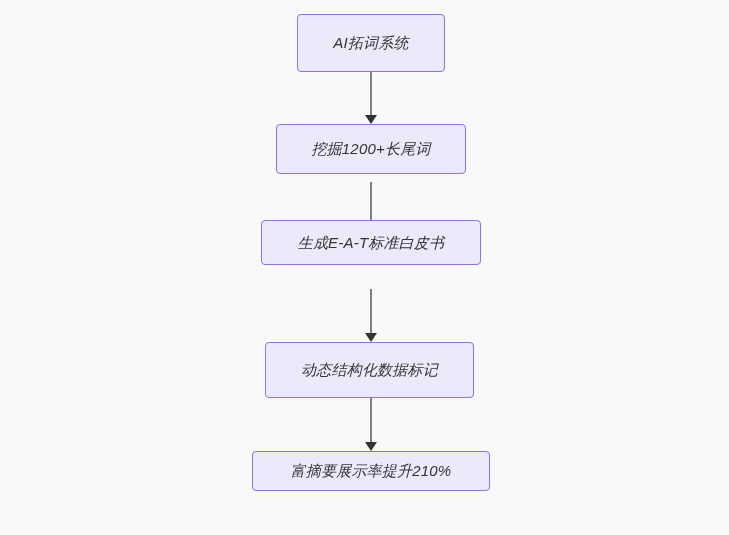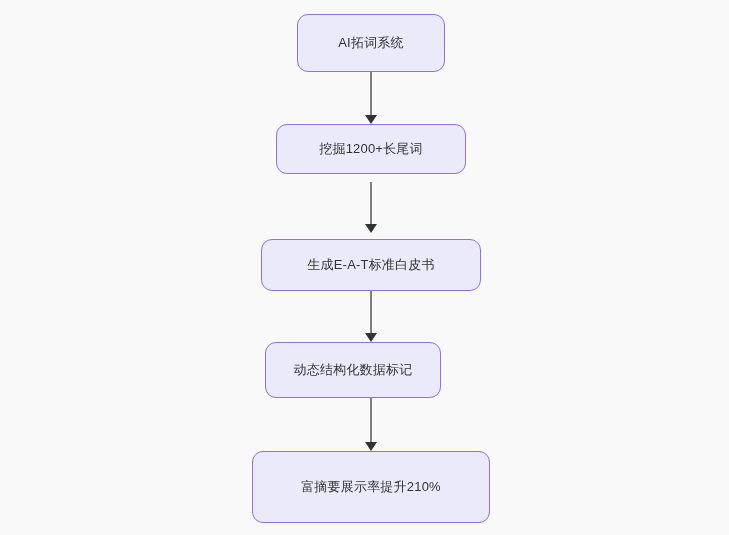--- a/index.html
+++ b/index.html
@@ -16,30 +16,31 @@
   #flowchart-canvas {
     position: relative;
     width: 729px;
     height: 535px;
   }
   .node {
     position: absolute;
     box-sizing: border-box;
     background: #eaeafb;
     border: 1.6px solid #9370db;
-    border-radius: 11px;
+    border-radius: 4px;
     display: flex;
     align-items: center;
     justify-content: center;
     color: #333333;
-    font-size: 13px;
+    font-size: 15px;
     line-height: 1.2;
     letter-spacing: 0.2px;
     white-space: nowrap;
     user-select: none;
+    font-style: italic;
   }
   .node-label {
     display: block;
   }
   .edge {
     position: absolute;
     width: 0;
   }
   .edge-line {
     position: absolute;
@@ -86,25 +87,25 @@
   </div>
 
   <div class="node" style="left:297px; top:14px; width:148px; height:58px;">
     <span class="node-label">AI拓词系统</span>
   </div>
 
   <div class="node" style="left:276px; top:124px; width:190px; height:50px;">
     <span class="node-label">挖掘1200+长尾词</span>
   </div>
 
-  <div class="node" style="left:261px; top:239px; width:220px; height:52px;">
+  <div class="node" style="left:261px; top:220px; width:220px; height:45px;">
     <span class="node-label">生成E-A-T标准白皮书</span>
   </div>
 
-  <div class="node" style="left:265px; top:342px; width:176px; height:56px;">
+  <div class="node" style="left:265px; top:342px; width:209px; height:56px;">
     <span class="node-label">动态结构化数据标记</span>
   </div>
 
-  <div class="node" style="left:252px; top:451px; width:238px; height:72px;">
+  <div class="node" style="left:252px; top:451px; width:238px; height:40px;">
     <span class="node-label">富摘要展示率提升210%</span>
   </div>
 
 </div>
 
 </body></html>

